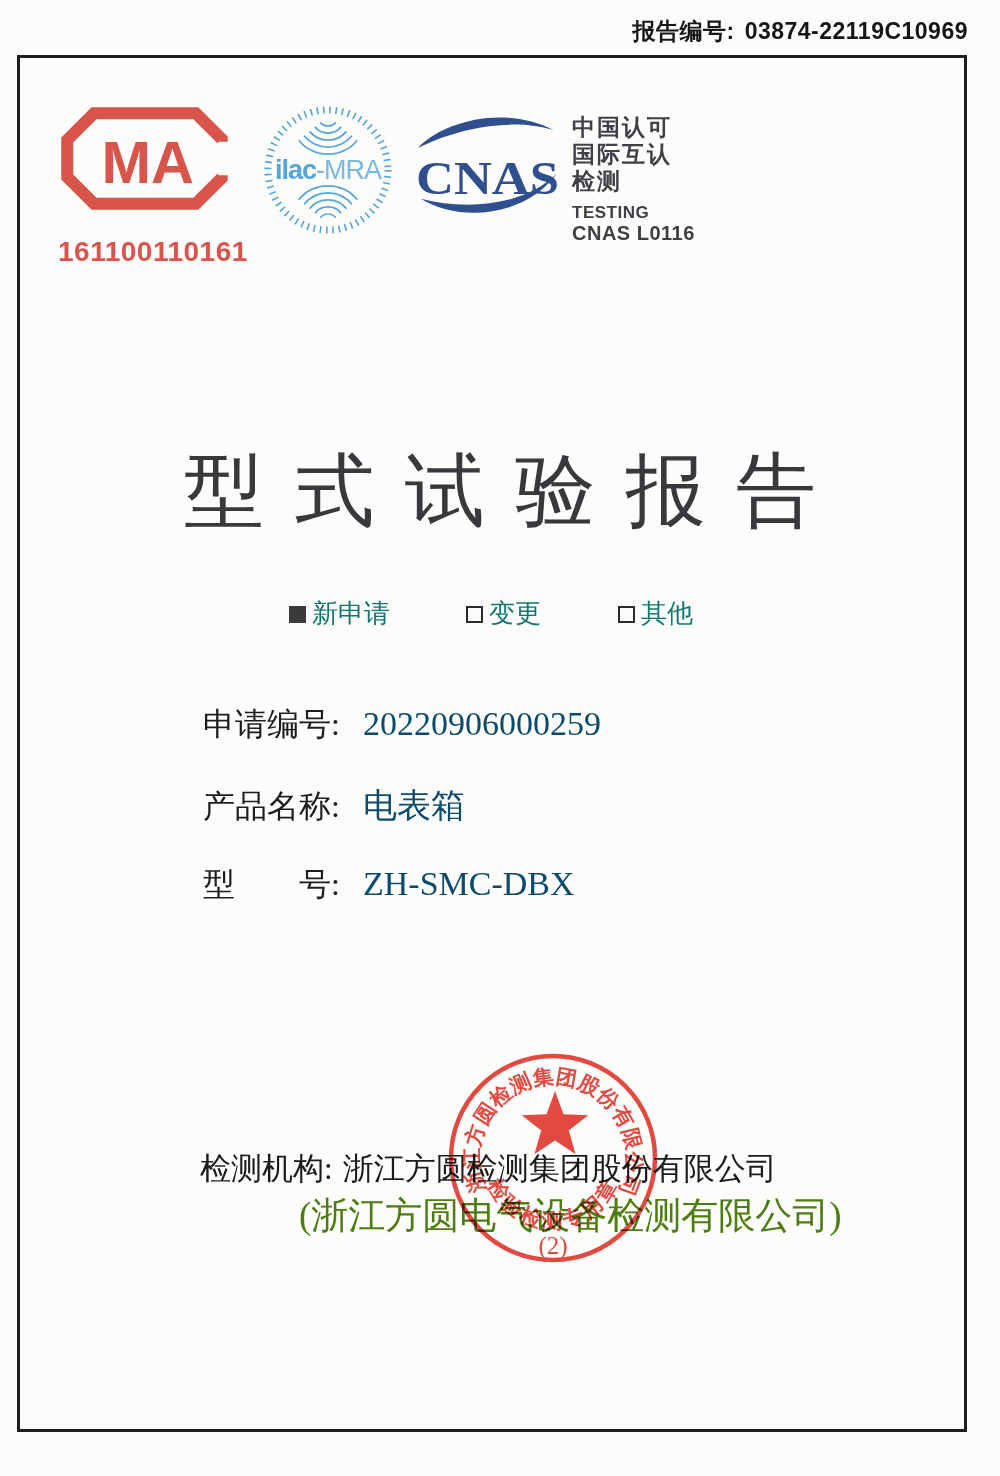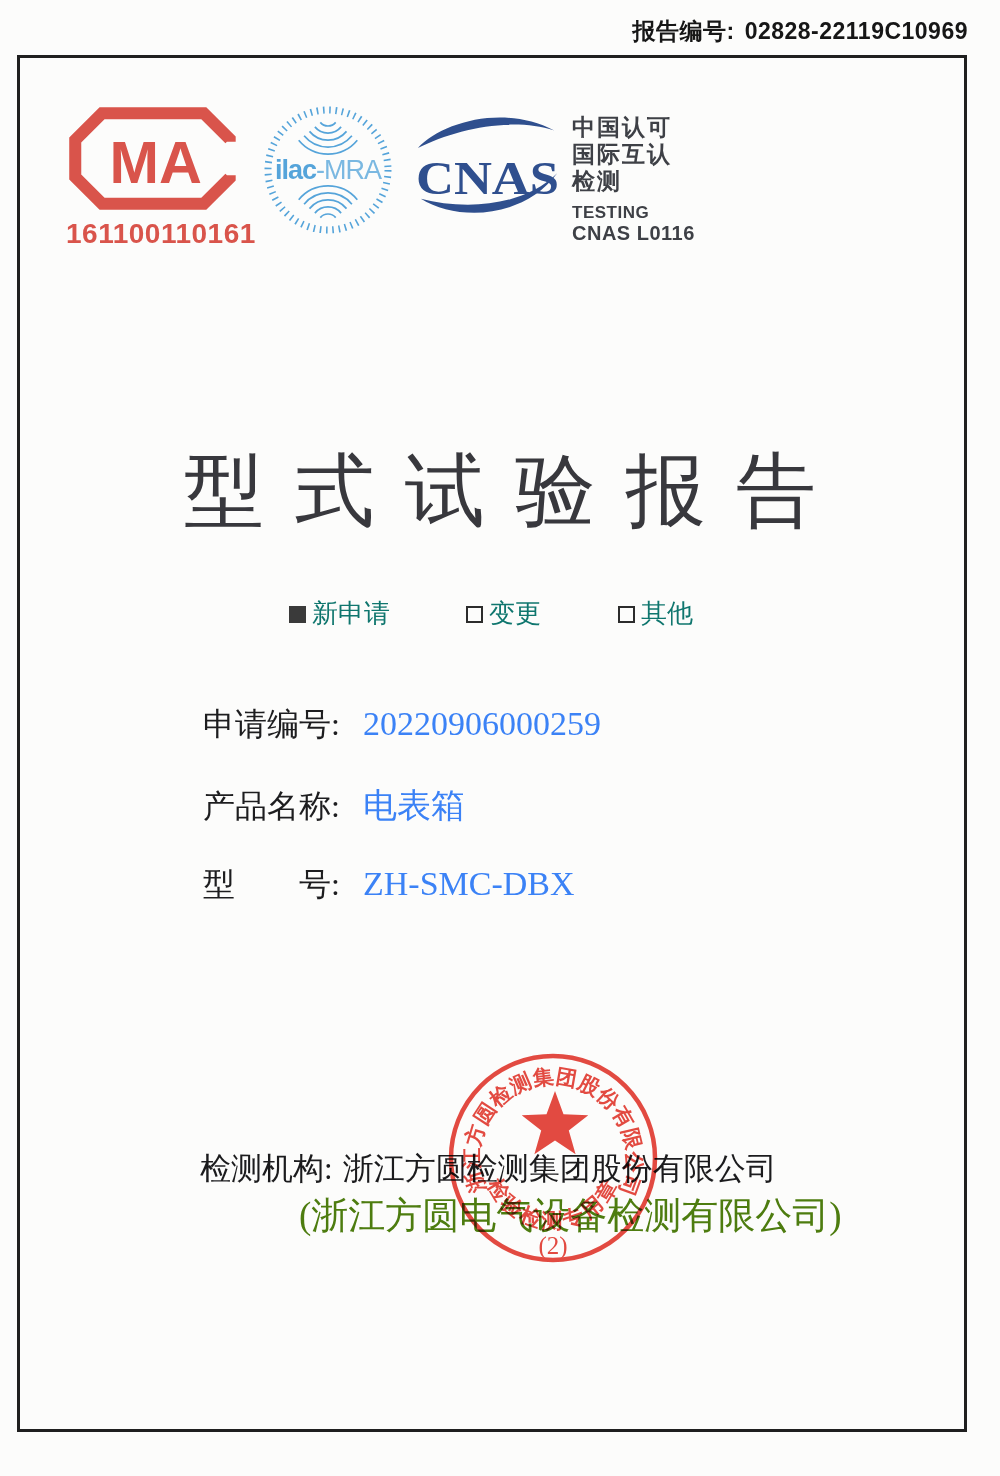--- a/index.html
+++ b/index.html
@@ -9,22 +9,22 @@
     overflow:hidden;margin:0 auto;
   }
   
   .report-no{position:absolute;top:16px;right:32px;font-size:23px;font-weight:600;
     font-family:"Liberation Sans","DejaVu Sans",sans-serif;color:#161616;letter-spacing:.5px;}
   .report-no .num{margin-left:10px;}
   
   .frame{position:absolute;left:17px;top:55px;width:950px;height:1377px;
     border:3px solid #1f1f1f;box-sizing:border-box;}
   
-  .cma{position:absolute;left:66px;top:103px;width:176px;}
-  .cma-num{margin-top:0;width:176px;font-family:"Liberation Sans","DejaVu Sans",sans-serif;
+  .cma{position:absolute;left:58px;top:103px;width:176px;}
+  .cma-num{margin-top:18px;width:176px;font-family:"Liberation Sans","DejaVu Sans",sans-serif;
     font-weight:bold;font-size:28px;color:#d9544b;letter-spacing:.5px;}
   
   .ilac{position:absolute;left:258px;top:100px;}
   
   .cnas{position:absolute;left:414px;top:112px;}
   .cnas-text{position:absolute;left:572px;top:114px;font-family:"Liberation Sans","DejaVu Sans",sans-serif;color:#3e4046;}
   .cnas-text .zh{font-size:23px;line-height:27px;font-weight:600;letter-spacing:2px;font-family:Liberation Serif, serif;}
   .cnas-text .en{font-size:17px;line-height:21px;font-weight:bold;letter-spacing:.5px;margin-top:7px;}
   .cnas-text .en2{font-size:20px;line-height:21px;font-weight:bold;letter-spacing:.5px;}
   
@@ -32,36 +32,36 @@
     font-size:80px;letter-spacing:.38em;padding-left:.38em;box-sizing:border-box;
     color:#38383d;font-weight:500;}
   
   .opt{position:absolute;top:596px;font-size:26px;color:#0f766e;white-space:nowrap;}
   .opt .box{display:inline-block;width:17px;height:17px;margin-right:6px;vertical-align:-1px;box-sizing:border-box;}
   .opt .box.filled{background:#3a3a3a;}
   .opt .box.empty{border:2px solid #2c2c2c;background:transparent;}
   
   .field{position:absolute;left:203px;font-size:32px;white-space:nowrap;}
   .field .flabel{display:inline-block;width:152px;color:#1d1d1f;}
-  .field .fvalue{font-size:34px;color:#3b82f6;margin-top:42px;}
+  .field .fvalue{font-size:34px;color:#0c4a6e;margin-top:42px;}
   
   .agency1{position:absolute;left:200px;top:1148px;font-size:31px;white-space:nowrap;color:#1b1b1d;}
   .agency1 .acompany{margin-left:10px;}
   .agency2{position:absolute;left:299px;top:1191px;font-size:37px;white-space:nowrap;color:#4d7c0f;}
   
   .stamp{position:absolute;left:430px;top:1030px;width:260px;height:260px;
     mix-blend-mode:multiply;opacity:.88;}
 </style>
 </head>
 <body>
 
 <div class="page">
 
   <div class="report-no">
-    <span>报告编号:</span><span class="num">02828-22119C10969</span>
+    <span>报告编号:</span><span class="num">03874-22119C10969</span>
   </div>
 
   <div class="frame"></div>
 
   <div class="cma">
     <svg width="172" height="111" viewBox="0 0 186 120">
       <path d="M 177,42 L 177,39 L 149,11 L 39,11 L 10,40 L 10,80 L 39,109 L 149,109 L 177,81 L 177,78" fill="none" stroke="#d9544b" stroke-width="13" stroke-linejoin="miter" stroke-linecap="butt"></path>
       <text x="47" y="87" font-family="Liberation Sans, DejaVu Sans, sans-serif" font-weight="bold" font-size="65" fill="#d9544b" textLength="100" lengthAdjust="spacingAndGlyphs">MA</text>
     </svg>
     <div class="cma-num">161100110161</div>

